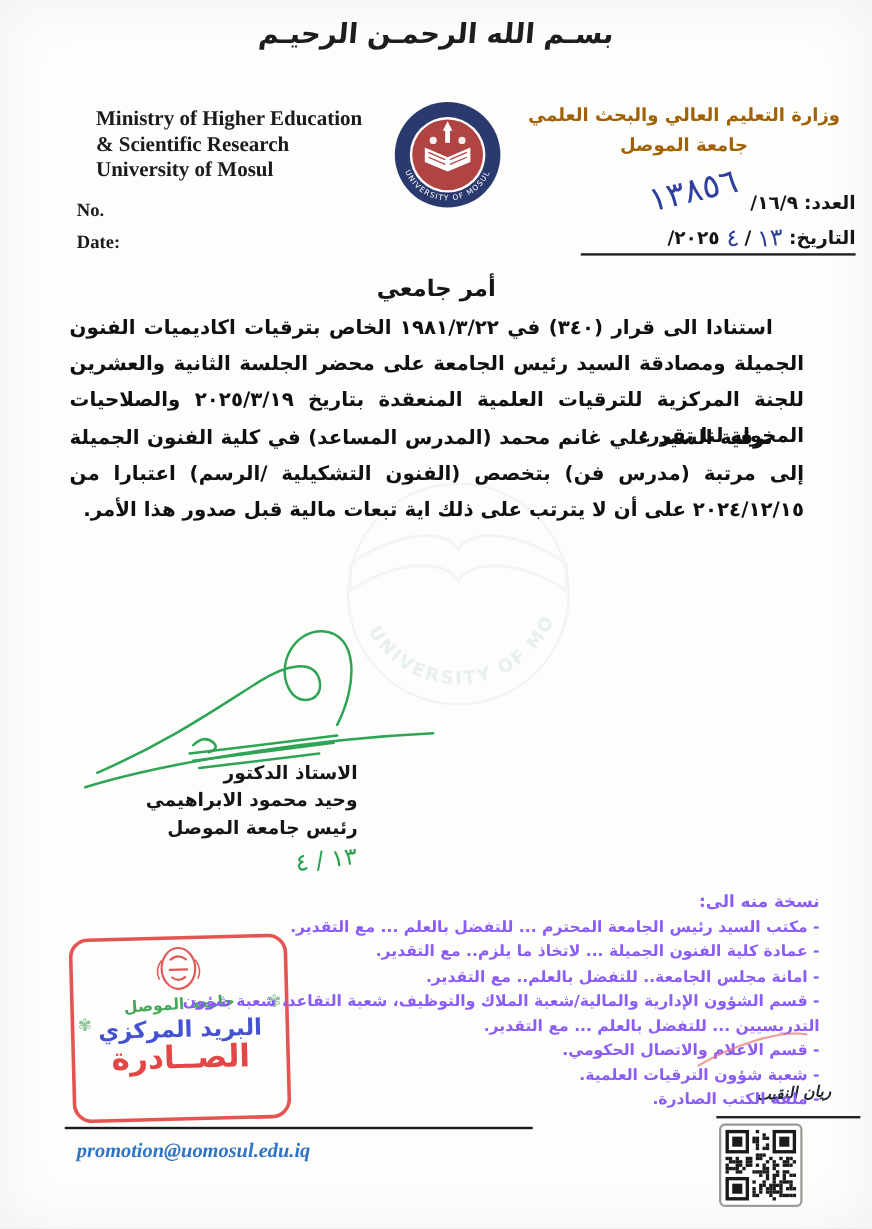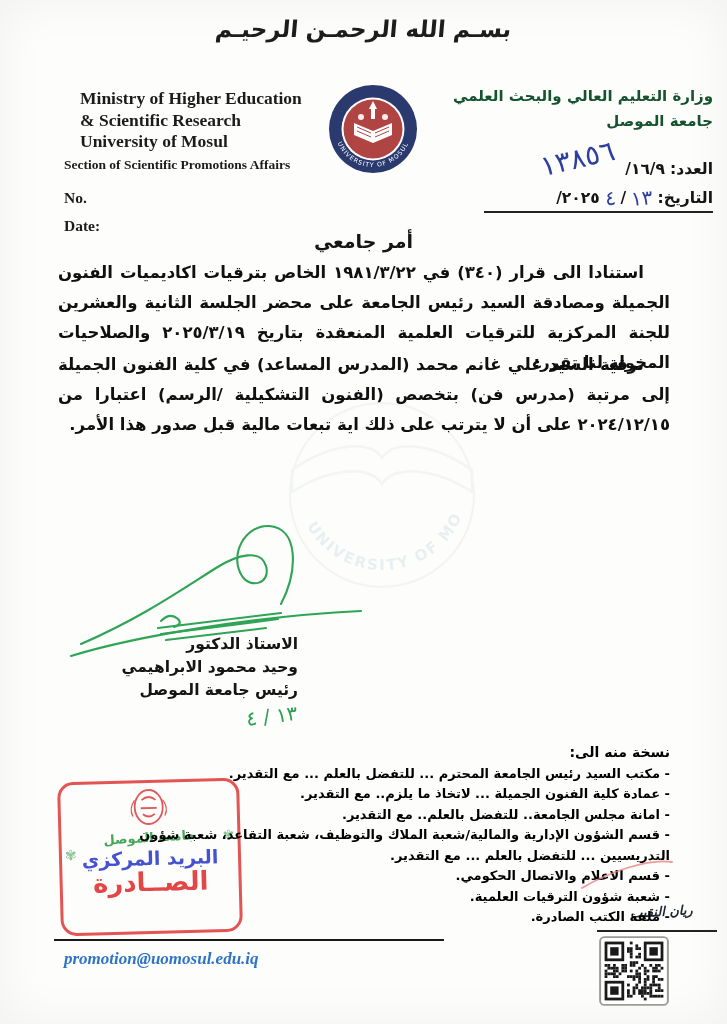--- a/index.html
+++ b/index.html
@@ -14,22 +14,22 @@
 
   #en-block{position:absolute;left:64px;top:88px;font-family:"Liberation Serif",serif;
      font-weight:bold;color:#1b1b1b;line-height:21.5px;}
   .en-l{font-size:17.5px;margin-left:16px;}
   .en-small{font-size:13.5px;margin-top:1px;}
   .en-no{font-size:15.5px;margin-top:12px;}
   .en-date{font-size:15.5px;margin-top:6px;}
 
   #logo{position:absolute;left:327px;top:83px;}
 
-  #ar-block{position:absolute;right:14px;top:84px;width:286px;text-align:right;
-     font-weight:bold;font-size:15px;line-height:24.5px;color:#14532d;}
+  #ar-block{position:absolute;right:14px;top:84px;width:286px;text-align:center;
+     font-weight:bold;font-size:15px;line-height:24.5px;color:#a16207;}
 
   .hdr-row{position:absolute;right:14px;width:250px;display:flex;direction:rtl;
      align-items:center;gap:5px;font-weight:bold;font-size:15.5px;}
   #num-row{top:160px;}
   #date-row{top:186px;}
   .blue-hand{color:#2f3f9f;font-weight:400;font-size:20px;transform:rotate(-6deg);}
   #hand-number{position:absolute;left:540px;top:142px;color:#2f3f9f;font-size:28px;
      letter-spacing:6px;transform:rotate(-13deg);font-weight:400;z-index:3;}
   #header-rule{position:absolute;left:484px;top:211px;width:229px;height:2px;background:#222;}
 
@@ -43,22 +43,22 @@
   .dt{direction:ltr;unicode-bidi:bidi-override;}
 
   #watermark{position:absolute;left:222px;top:400px;opacity:0.16;z-index:0;}
 
   #sig-svg{position:absolute;left:66px;top:516px;z-index:2;}
   #sig-block{position:absolute;left:86px;top:633px;width:212px;
      font-weight:bold;font-size:15.5px;line-height:23px;z-index:2;}
   #sig-hand-date{display:inline-block;margin-top:3px;color:#2aa052;font-size:20px;
      font-weight:400;transform:rotate(-7deg);letter-spacing:2px;}
 
-  #copies{position:absolute;right:57px;top:742px;width:540px;direction:rtl;text-align:right;
-     font-weight:bold;font-size:13px;line-height:20.5px;color:#000000;z-index:2;}
+  #copies{position:absolute;right:44px;top:742px;width:540px;direction:rtl;text-align:right;
+     font-weight:bold;font-size:13px;line-height:20.5px;color:#8b5cf6;z-index:2;}
   .copies-header{font-size:14px;margin-bottom:1px;}
   .copy-item::before{content:"- ";}
 
   #stamp{position:absolute;left:59px;top:780px;width:176px;height:148px;
      border:3px solid #e24b4b;border-radius:16px;transform:rotate(-1.5deg);
      text-align:center;z-index:1;opacity:0.95;}
   .stamp-univ{color:#3aa34f;font-size:13px;font-weight:bold;margin-top:-4px;
      transform:rotate(-2deg);letter-spacing:1px;}
   .stamp-line1{color:#3b49cf;font-size:19px;font-weight:bold;margin-top:2px;}
   .stamp-line2{color:#e23d3d;font-size:26px;font-weight:bold;margin-top:-2px;}
@@ -81,21 +81,20 @@
 <body>
 
 <div class="page">
 
   <div id="bismillah" class="ar">بسـم الله الرحمـن الرحيـم</div>
 
   <div id="en-block">
     <div class="en-l">Ministry of Higher Education</div>
     <div class="en-l">&amp; Scientific Research</div>
     <div class="en-l">University of Mosul</div>
-    <div class="en-small">Section of Scientific Promotions Affairs</div>
     <div class="en-no">No.</div>
     <div class="en-date">Date:</div>
   </div>
 
   <div id="logo">
     <svg width="92" height="92" viewBox="0 0 92 92">
       <circle cx="46" cy="46" r="44" fill="#2a3a6e"></circle>
       <circle cx="46" cy="46" r="31.5" fill="#ffffff"></circle>
       <circle cx="46" cy="46" r="29.5" fill="#b04442"></circle>
       <defs>

